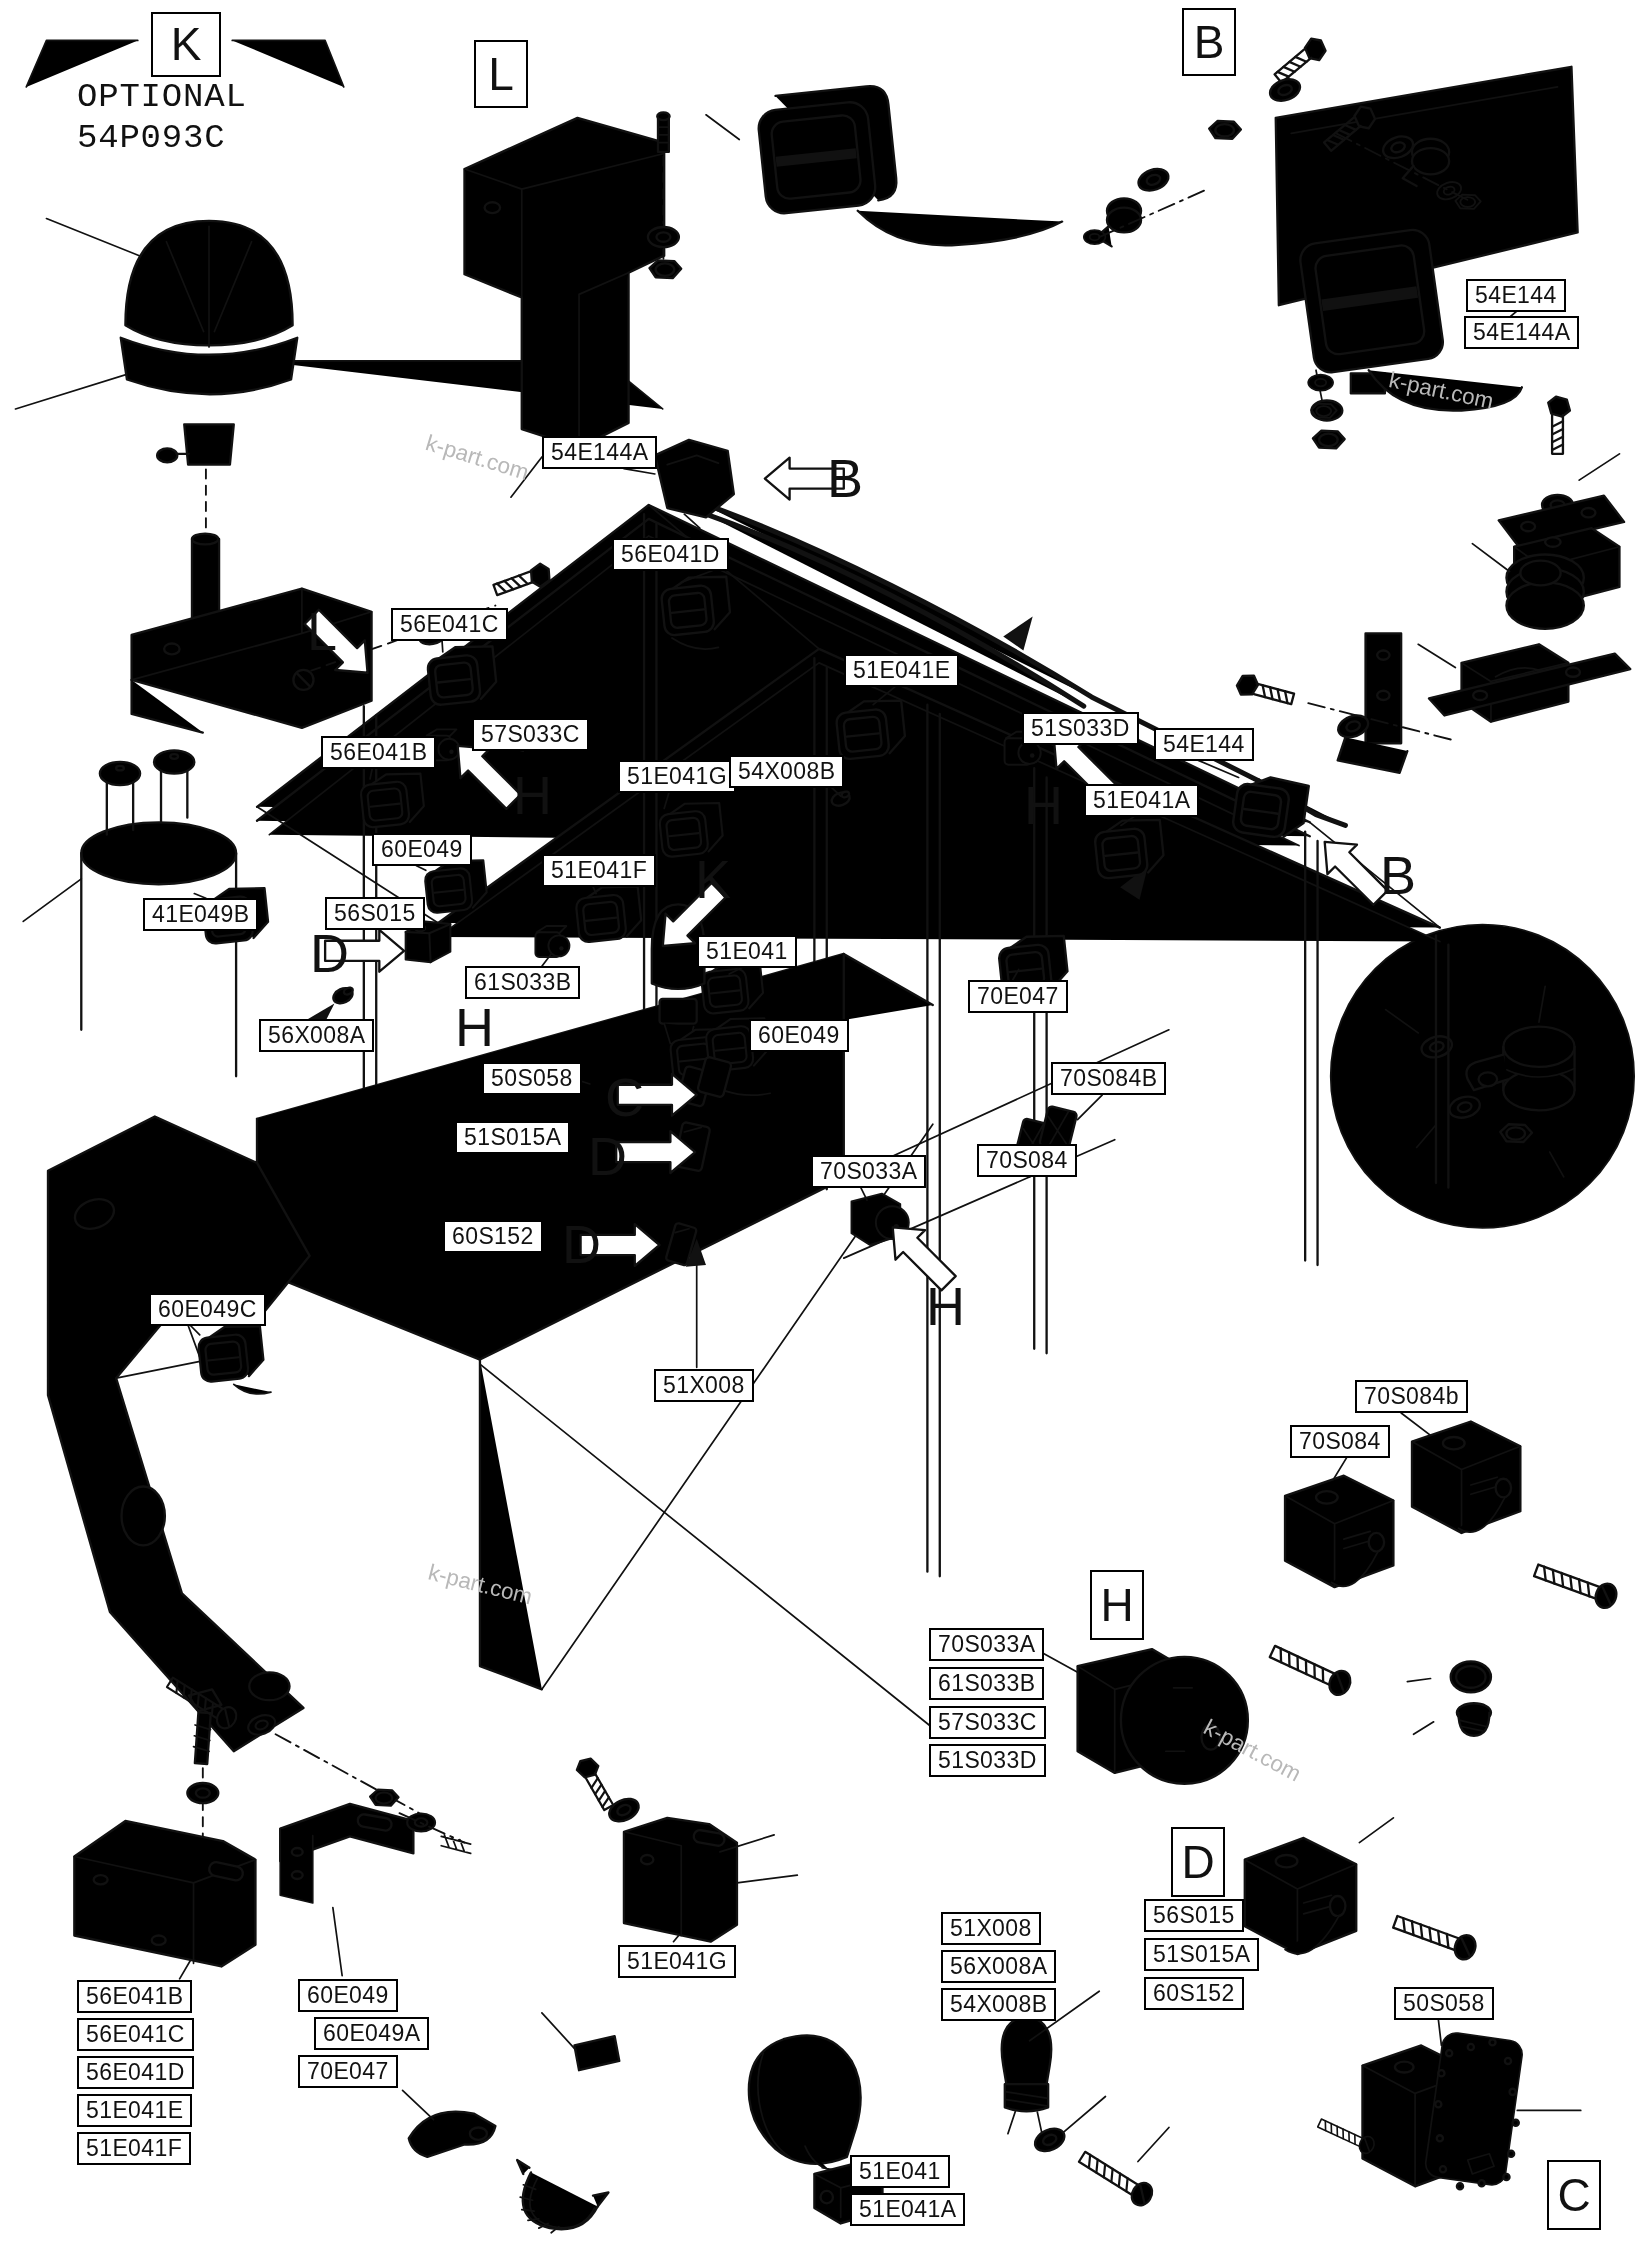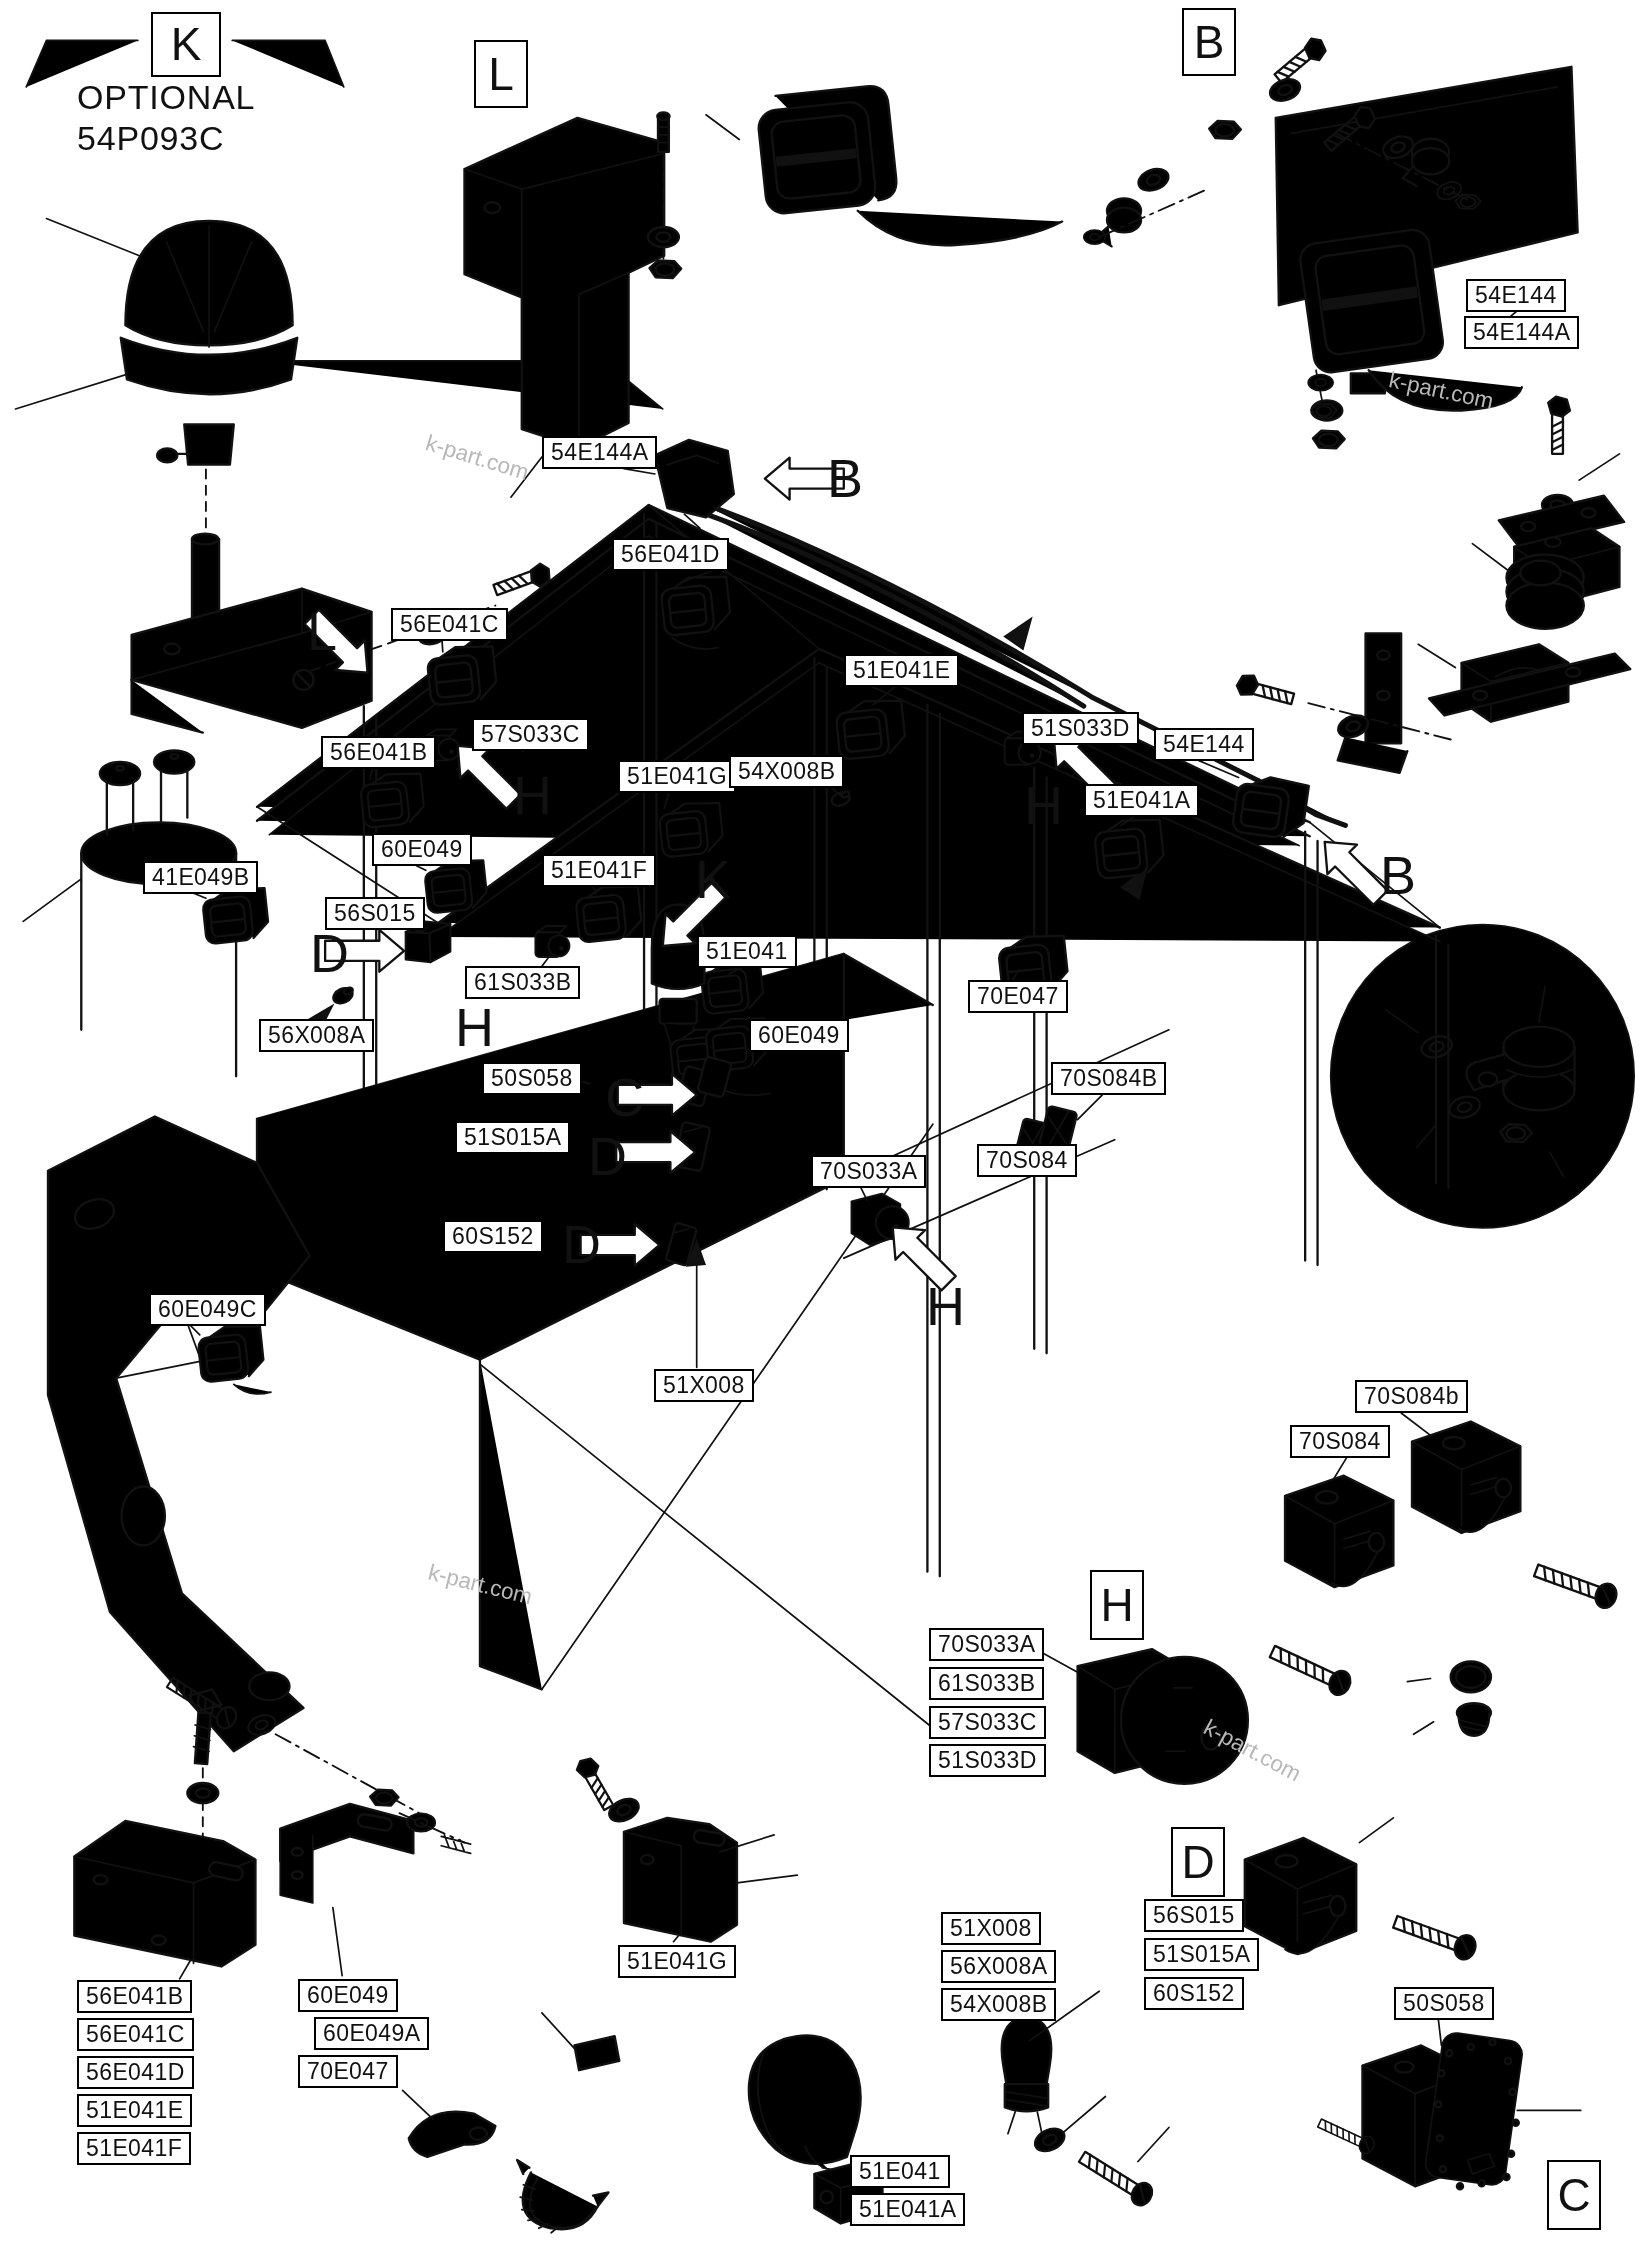--- a/index.html
+++ b/index.html
@@ -13,21 +13,21 @@
   svg.art .dash{stroke-dasharray:12 9;stroke-width:2.4;}
   svg.art .dashdot{stroke-dasharray:22 8 4 8;stroke-width:2.4;}
   svg.art .fill{fill:#111;stroke:none;}
   svg.art .wfill{fill:#fff;}
   .plabel{position:absolute;display:inline-flex;align-items:center;justify-content:center;
           height:33px;padding:0 7px;border:2.7px solid #000;background:#fff;font-size:23px;
           letter-spacing:0.4px;white-space:nowrap;box-sizing:border-box;z-index:4;line-height:1;}
   .sbox{position:absolute;display:flex;align-items:center;justify-content:center;
         border:2.7px solid #000;background:#fff;font-size:46px;box-sizing:border-box;z-index:4;}
   .aletter{position:absolute;font-size:54px;line-height:1;z-index:3;}
-  .note{position:absolute;font-size:34px;line-height:1.2;z-index:3;letter-spacing:0.8px;}
+  .note{position:absolute;font-size:34px;line-height:1.2;z-index:3;letter-spacing:0.8px;font-family:Liberation Mono, monospace;}
   .wm{position:absolute;font-size:22.5px;color:#b8b8b8;z-index:5;white-space:nowrap;}
 </style>
 </head>
 <body>
 
 <div class="stage">
 
 <svg class="art" width="1645" height="2250" viewBox="0 0 2125 2906">
   <defs>
     <g id="lampU">
@@ -479,21 +479,21 @@
 <div class="plabel" style="left:391px;top:608px">56E041C</div>
 <div class="plabel" style="left:844px;top:654px">51E041E</div>
 <div class="plabel" style="left:1022px;top:712px">51S033D</div>
 <div class="plabel" style="left:1154px;top:728px">54E144</div>
 <div class="plabel" style="left:321px;top:736px">56E041B</div>
 <div class="plabel" style="left:472px;top:718px">57S033C</div>
 <div class="plabel" style="left:618px;top:760px">51E041G</div>
 <div class="plabel" style="left:729px;top:755px">54X008B</div>
 <div class="plabel" style="left:1084px;top:784px">51E041A</div>
 <div class="plabel" style="left:372px;top:833px">60E049</div>
-<div class="plabel" style="left:143px;top:861px">41E049B</div>
+<div class="plabel" style="left:143px;top:898px">41E049B</div>
 <div class="plabel" style="left:542px;top:854px">51E041F</div>
 <div class="plabel" style="left:325px;top:897px">56S015</div>
 <div class="plabel" style="left:465px;top:966px">61S033B</div>
 <div class="plabel" style="left:697px;top:935px">51E041</div>
 <div class="plabel" style="left:259px;top:1019px">56X008A</div>
 <div class="plabel" style="left:968px;top:980px">70E047</div>
 <div class="plabel" style="left:749px;top:1019px">60E049</div>
 <div class="plabel" style="left:482px;top:1062px">50S058</div>
 <div class="plabel" style="left:1051px;top:1062px">70S084B</div>
 <div class="plabel" style="left:455px;top:1121px">51S015A</div>

